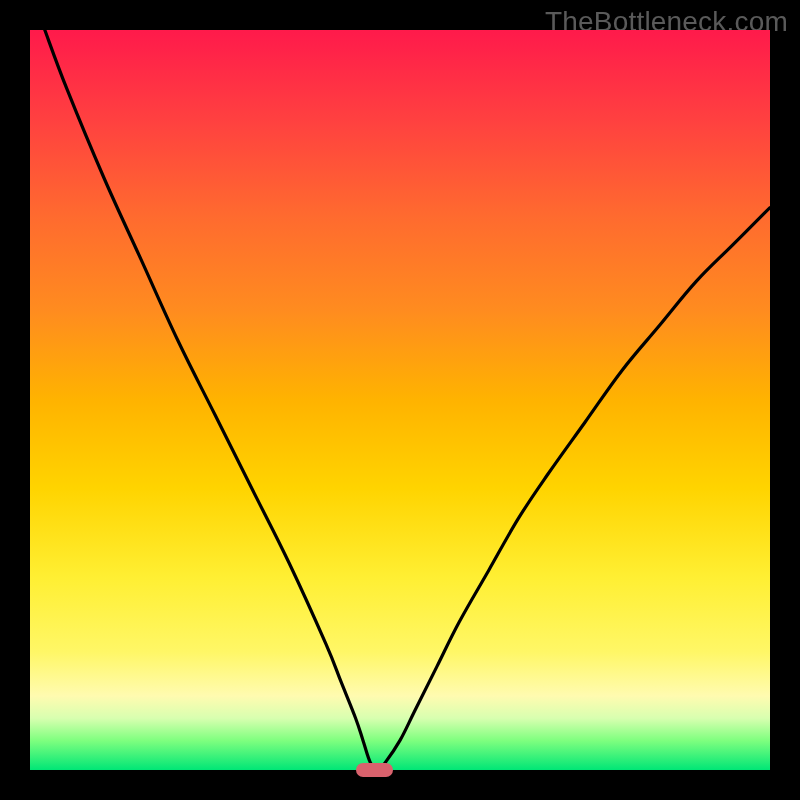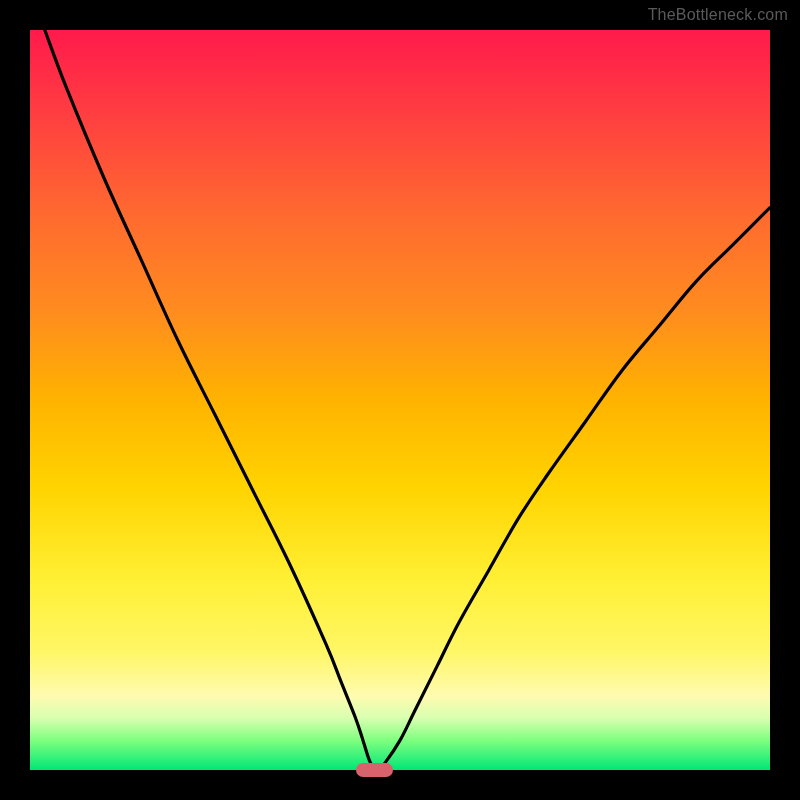--- a/index.html
+++ b/index.html
@@ -36,21 +36,21 @@
       #d8ffb0 93%,
       #7fff7f 96%,
       #00e676 100%
     );
   }
   .watermark {
     position: absolute;
     top: 6px;
     right: 12px;
     color: #5a5a5a;
-    font-size: 16px;
+    font-size: 28px;
     font-weight: 500;
     letter-spacing: 0.2px;
     user-select: none;
   }
   svg.curve {
     position: absolute;
     inset: 0;
     width: 100%;
     height: 100%;
   }

